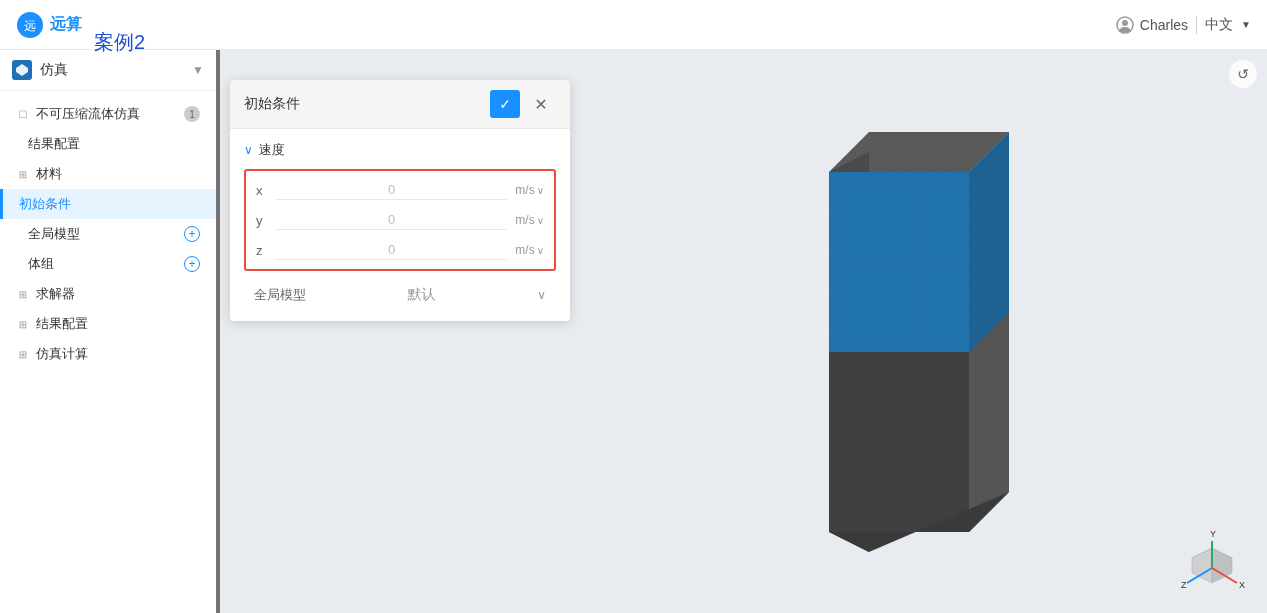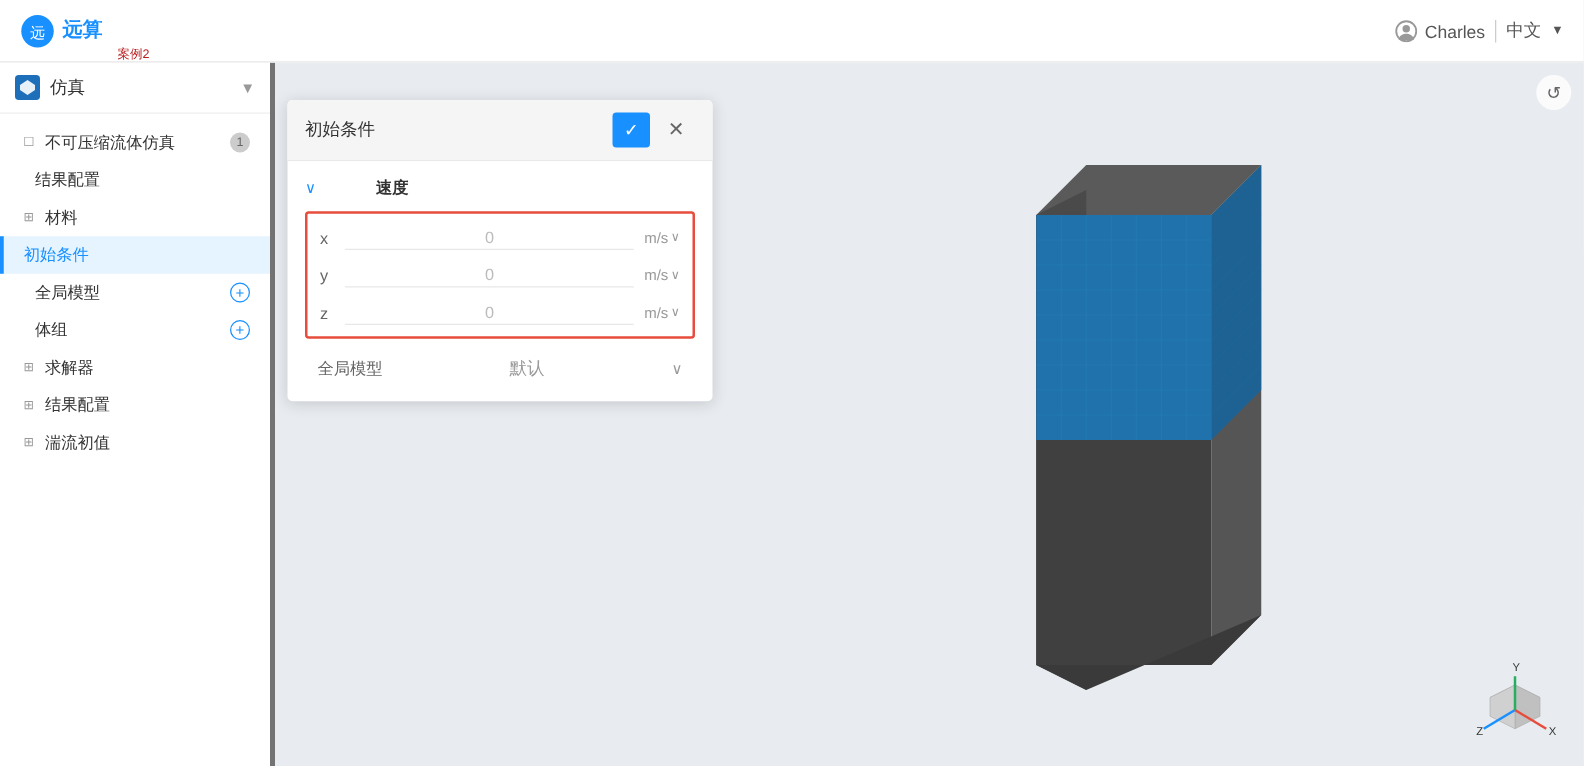--- a/index.html
+++ b/index.html
@@ -8,21 +8,21 @@
     
     .header {
       display: flex; align-items: center; justify-content: space-between;
       background: #fff; height: 50px; padding: 0 16px;
       border-bottom: 1px solid #e8e8e8; position: relative; z-index: 10;
     }
     .header-left { display: flex; align-items: center; gap: 12px; }
     .logo { display: flex; align-items: center; gap: 6px; }
     .logo-icon { width: 28px; height: 28px; }
     .logo-text { color: #1890ff; font-size: 16px; font-weight: bold; }
-    .project-name { color: #b91c1c; font-size: 10px; font-weight: 500; margin-top: 36px; }
+    .project-name { color: #1d4ed8; font-size: 20px; font-weight: 500; margin-top: 36px; }
     .header-right { display: flex; align-items: center; gap: 8px; }
     .user-info { display: flex; align-items: center; gap: 6px; color: #555; font-size: 14px; }
     .divider-v { width: 1px; height: 18px; background: #ccc; }
     .lang { color: #555; font-size: 14px; }
     .lang-arrow { color: #555; font-size: 10px; }
 
     
     .main { display: flex; height: calc(613px - 50px); }
 
     
@@ -68,21 +68,21 @@
       width: 30px; height: 28px; background: #1890ff; border: none;
       border-radius: 3px; color: white; cursor: pointer; display: flex; align-items: center; justify-content: center; font-size: 14px;
     }
     .dialog-close-btn {
       width: 30px; height: 28px; background: transparent; border: none;
       cursor: pointer; color: #666; font-size: 16px; display: flex; align-items: center; justify-content: center;
     }
     .dialog-body { padding: 12px 14px; }
     .section-header { display: flex; align-items: center; gap: 6px; margin-bottom: 10px; }
     .section-toggle { color: #1890ff; font-size: 12px; cursor: pointer; }
-    .section-label { font-size: 13px; color: #333; font-weight: 700; margin-left: 42px; }
+    .section-label { font-size: 13px; color: #333; font-weight: 400; }
 
     
     .form-rows { border: 2px solid #e74c3c; border-radius: 3px; padding: 4px 0; margin-bottom: 10px; }
     .form-row { display: flex; align-items: center; padding: 5px 10px; }
     .form-row-label { width: 20px; font-size: 13px; color: #666; flex-shrink: 0; }
     .form-input-wrap { flex: 1; }
     .form-input {
       width: 100%; border: none; border-bottom: 1px solid #e8e8e8; outline: none;
       text-align: center; font-size: 13px; color: #999; padding: 2px 0; background: transparent;
     }
@@ -200,21 +200,21 @@
       </div>
 
 
       <div class="tree-item">
         <span class="expand-icon">⊞</span>
         <span class="item-label">结果配置</span>
       </div>
 
       <div class="tree-item">
         <span class="expand-icon">⊞</span>
-        <span class="item-label">湍流初值</span>
+        <span class="item-label">仿真计算</span>
       </div>
     </div>
   </div>
 
   <div class="content">
 
     <div class="dialog">
       <div class="dialog-header">
         <span class="dialog-title">初始条件</span>
         <div class="dialog-actions">

